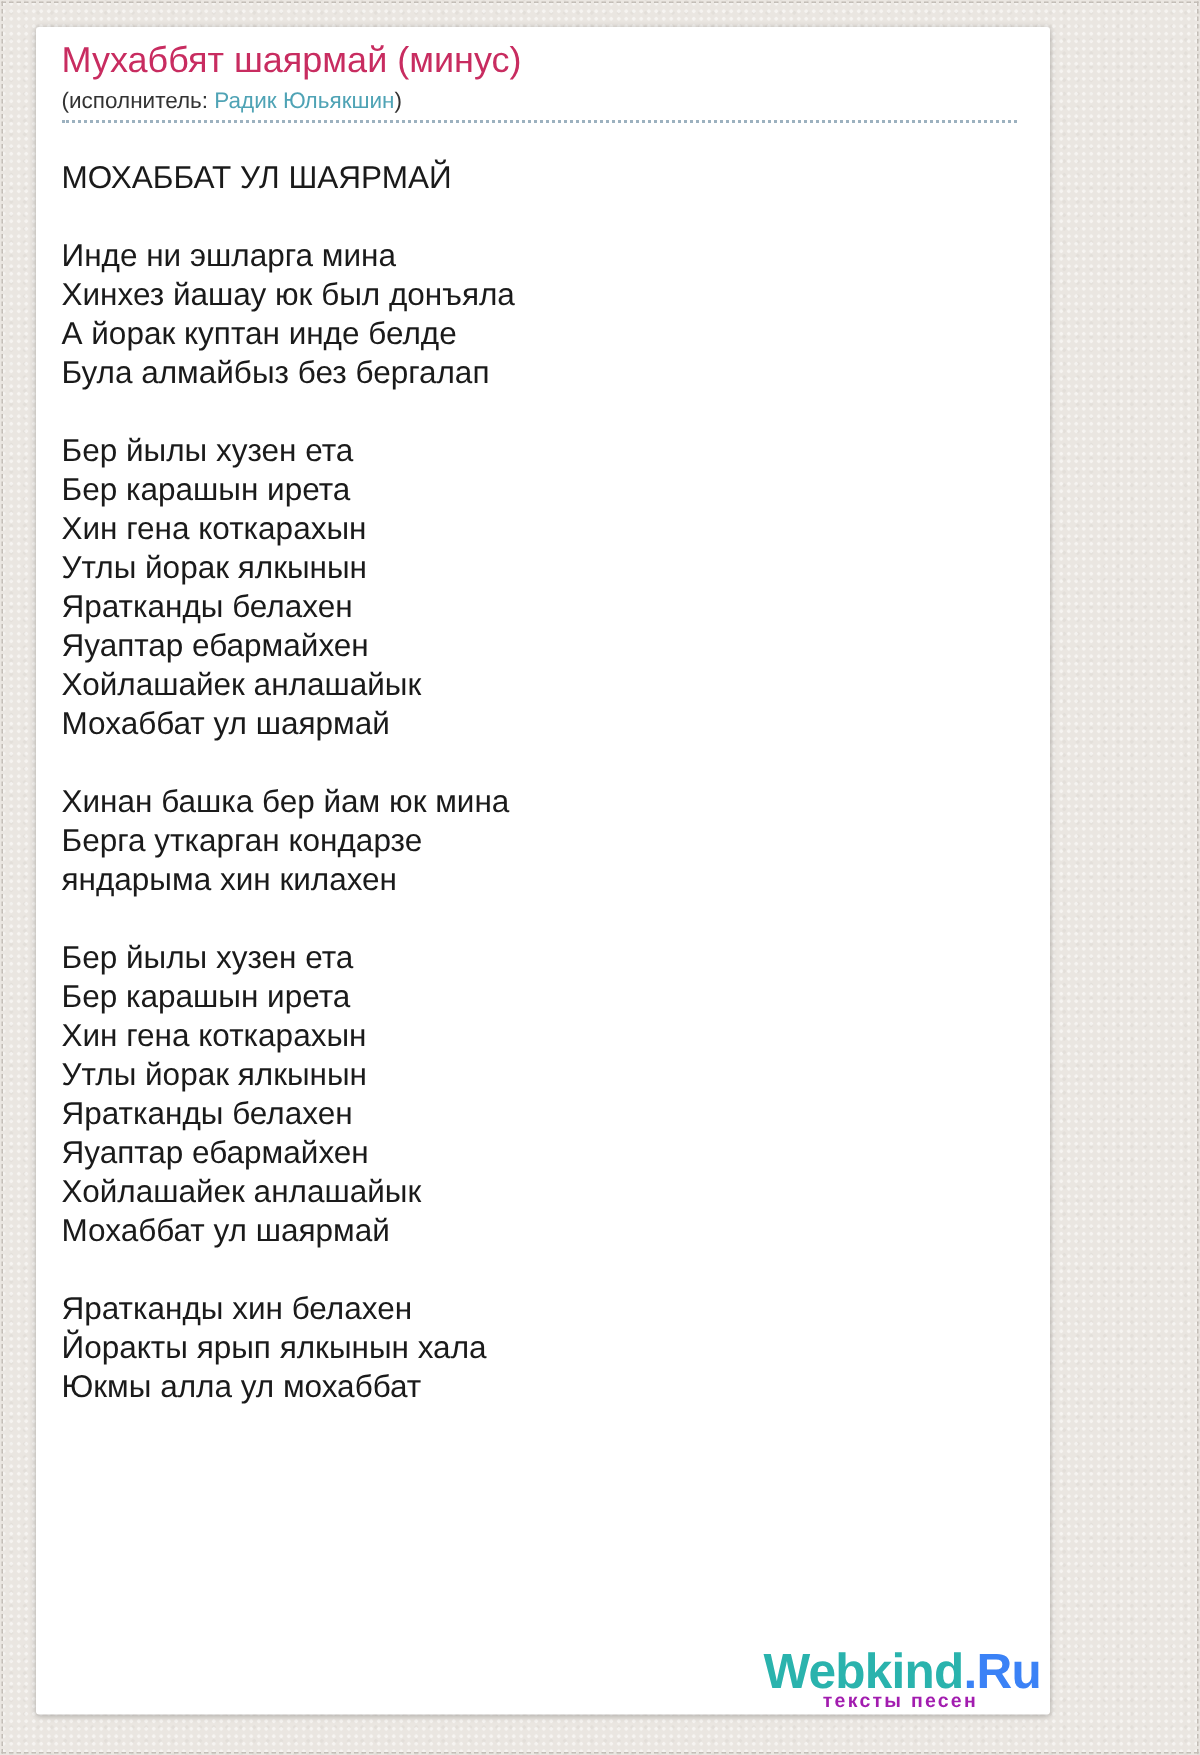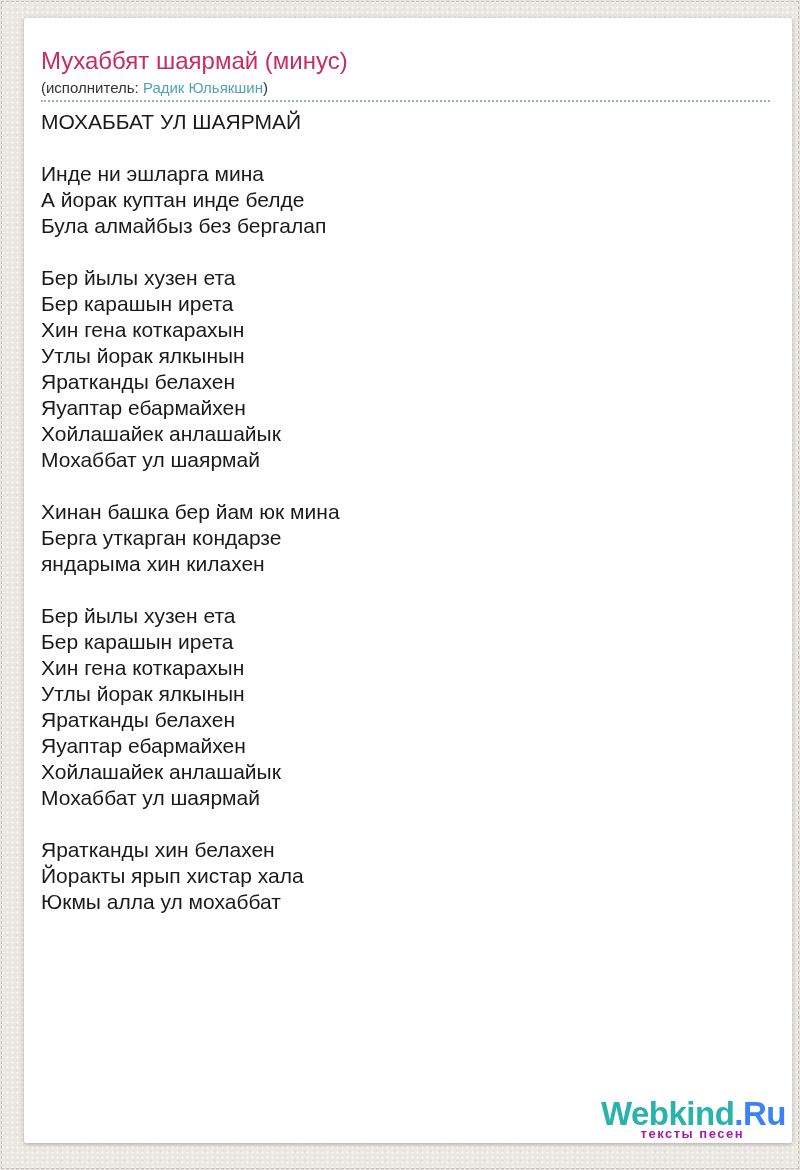--- a/index.html
+++ b/index.html
@@ -12,42 +12,42 @@
       radial-gradient(rgba(120,110,100,0.06) 1px, transparent 1.2px);
     background-size:5px 5px, 9px 9px;
     background-position:0 0, 3px 4px;
   }
   .stitch{
     position:absolute;inset:1px;pointer-events:none;
     border:1px dashed rgba(150,142,132,0.5);
     z-index:3;
   }
   .card{
-    position:absolute;left:24px;top:18px;width:768px;height:1125px;
+    position:absolute;left:24px;top:18px;width:676px;height:1125px;
     background:#ffffff;border-radius:2px;
     box-shadow:0 1px 4px rgba(0,0,0,0.28);
     box-sizing:border-box;
-    padding:29px 22px 0 17px;
+    padding:9px 22px 0 17px;
     z-index:2;
   }
   .page-title{
     margin:0;font-size:24px;line-height:28px;font-weight:400;
     color:#c82c60;letter-spacing:0;
   }
   .subtitle{
     margin:3px 0 0 0;font-size:15px;line-height:19px;color:#333333;
   }
   .artist-link{
     color:#4fa3b5;text-decoration:none;cursor:pointer;
   }
   .separator{
     margin-top:3px;height:0;border-bottom:2px dotted #9cb1bf;
   }
   .lyrics{
-    margin-top:7px;font-size:21px;line-height:26px;color:#1a1a1a;
+    margin-top:24px;font-size:21px;line-height:26px;color:#1a1a1a;
   }
   .stanza{margin:0 0 26px 0;}
   .line{white-space:pre;}
   .logo{
     position:absolute;right:6px;bottom:2px;text-align:right;
     text-decoration:none;display:block;line-height:1;
   }
   .logo-line1{
     font-size:33px;font-weight:bold;letter-spacing:-0.5px;line-height:30px;
   }
@@ -70,20 +70,21 @@
   <div class="subtitle"><span>(исполнитель: </span><a class="artist-link" href="#" style="color: rgb(79, 163, 181); text-align: right;">Радик Юльякшин</a><span>)</span></div>
 
   <div class="separator" style="border-bottom-color: rgb(156, 177, 191);"></div>
 
   <div class="lyrics" style="color: rgb(26, 26, 26);">
       <div class="stanza">
         <div class="line">МОХАББАТ УЛ ШАЯРМАЙ</div>
       </div>
       <div class="stanza">
         <div class="line">Инде ни эшларга мина</div>
+        <div class="line">Хинхез йашау юк был донъяла</div>
         <div class="line">А йорак куптан инде белде</div>
         <div class="line">Була алмайбыз без бергалап</div>
       </div>
       <div class="stanza">
         <div class="line">Бер йылы хузен ета</div>
         <div class="line">Бер карашын ирета</div>
         <div class="line">Хин гена коткарахын</div>
         <div class="line">Утлы йорак ялкынын</div>
         <div class="line">Яратканды белахен</div>
         <div class="line">Яуаптар ебармайхен</div>
@@ -100,21 +101,21 @@
         <div class="line">Бер карашын ирета</div>
         <div class="line">Хин гена коткарахын</div>
         <div class="line">Утлы йорак ялкынын</div>
         <div class="line">Яратканды белахен</div>
         <div class="line">Яуаптар ебармайхен</div>
         <div class="line">Хойлашайек анлашайык</div>
         <div class="line">Мохаббат ул шаярмай</div>
       </div>
       <div class="stanza">
         <div class="line">Яратканды хин белахен</div>
-        <div class="line">Йоракты ярып хистар хала</div>
+        <div class="line">Йоракты ярып ялкынын хала</div>
         <div class="line">Юкмы алла ул мохаббат</div>
       </div>
     </div>
 
   <a class="logo" href="#">
     <div class="logo-line1"><span class="logo-brand" style="color: rgb(42, 179, 173);">Webkind</span><span class="logo-ru" style="color: #3b82f6;">.Ru</span></div>
     <div class="logo-tagline" style="color: #a21caf;">тексты песен</div>
   </a>
 
 </div>

